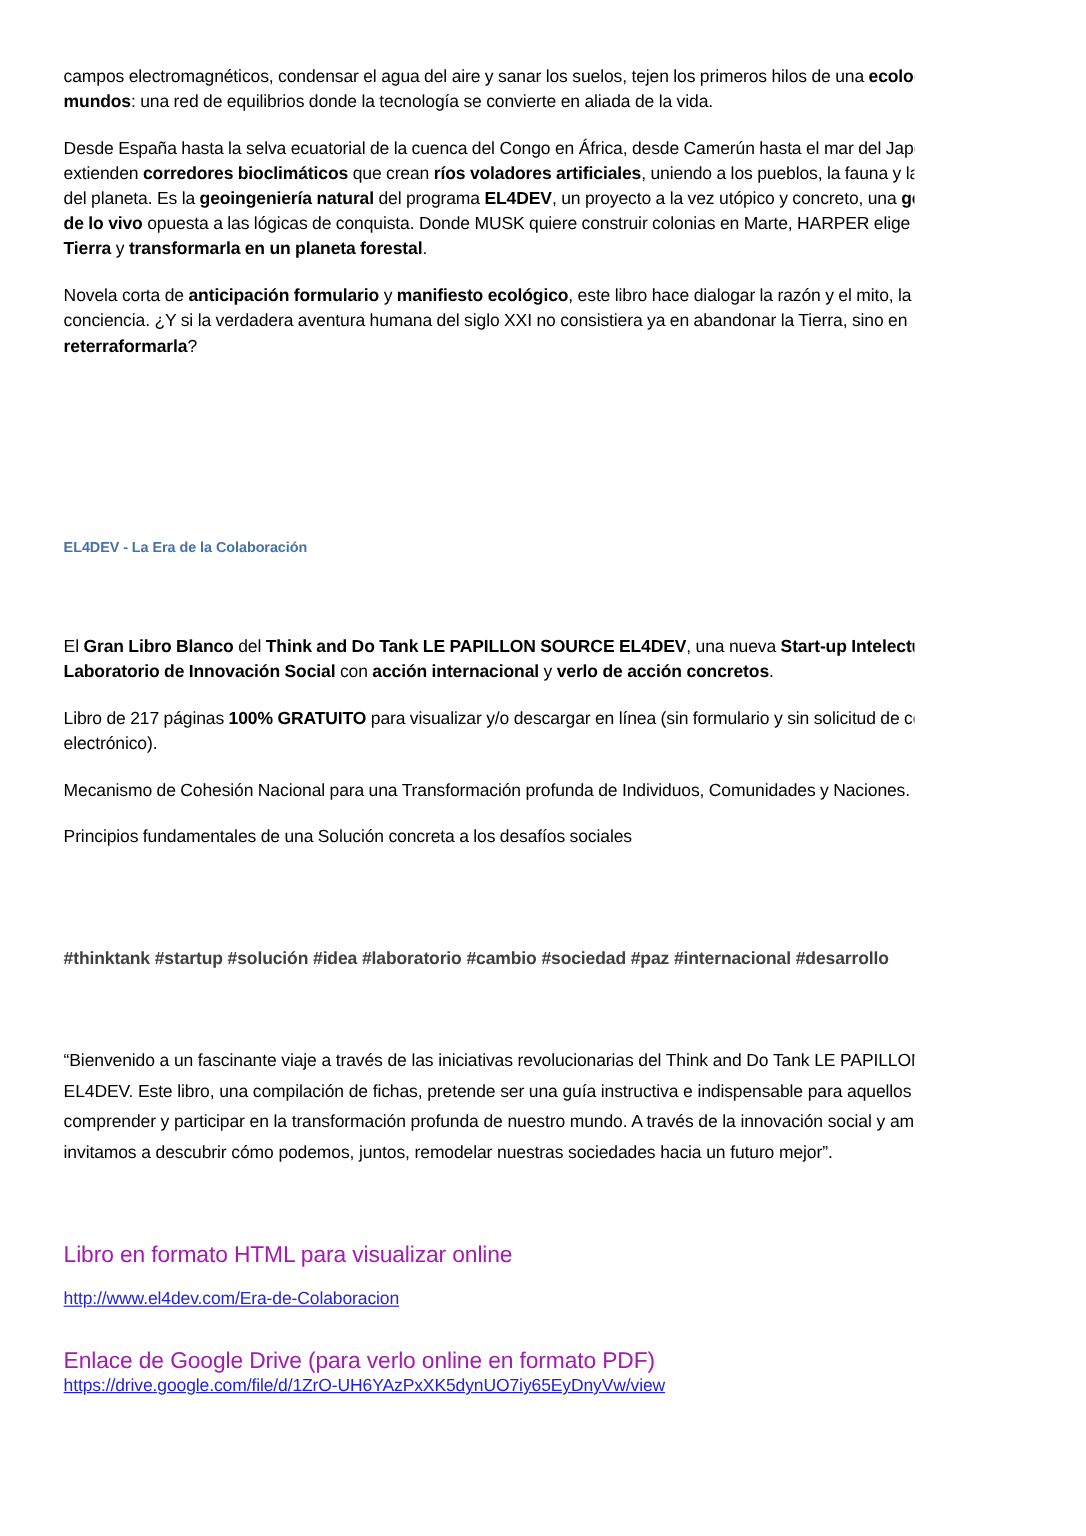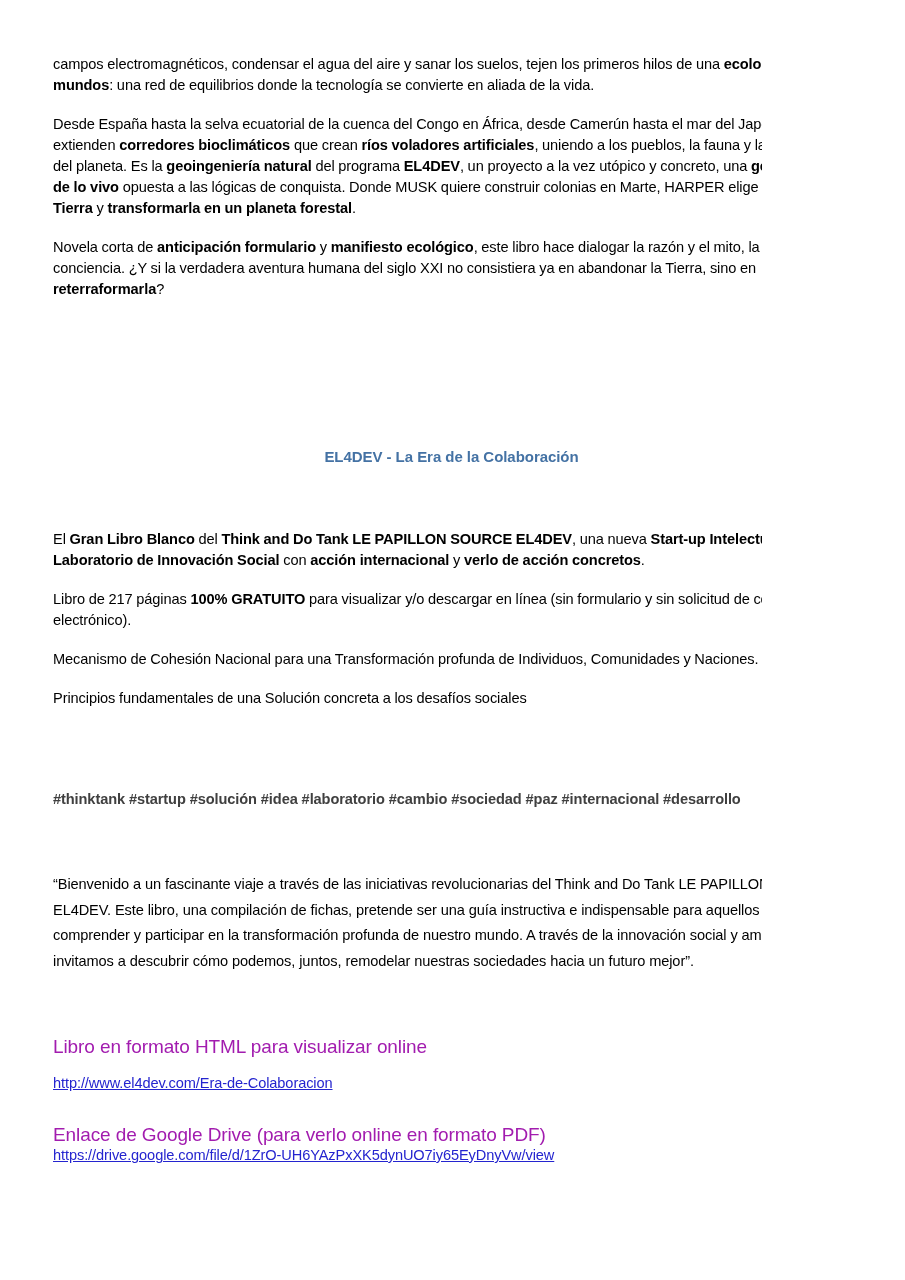--- a/index.html
+++ b/index.html
@@ -46,26 +46,25 @@
     height: 62px;
   }
   .spacer-sm {
     height: 30px;
   }
   .spacer-xs {
     height: 16px;
   }
   h2.section-heading {
     margin: 0;
-    font-size: 15px;
+    font-size: 12px;
     line-height: 21px;
     font-weight: bold;
     color: #4472a4;
     letter-spacing: -0.05px;
-    text-align: center;
   }
   p.hashtags {
     margin: 0;
     font-size: 14.6px;
     line-height: 21px;
     font-weight: bold;
     color: #404040;
     letter-spacing: -0.1px;
   }
   p.quote-par {

